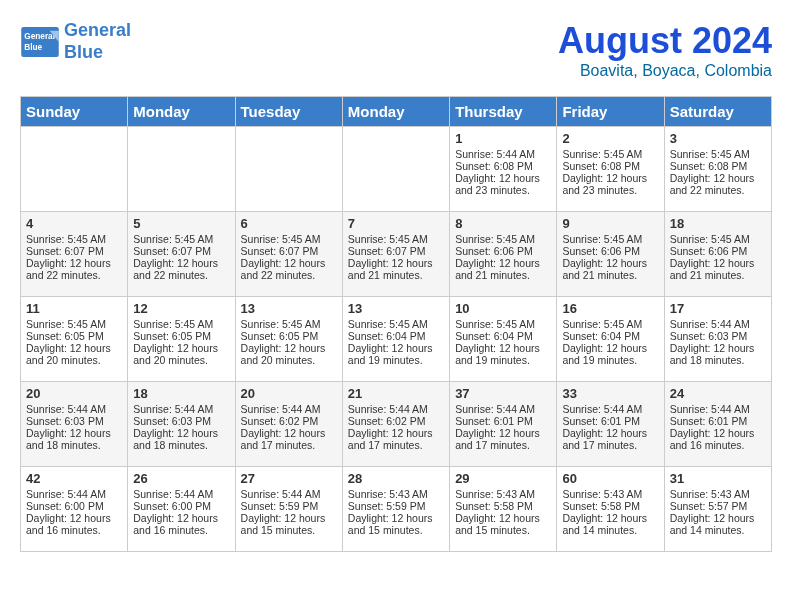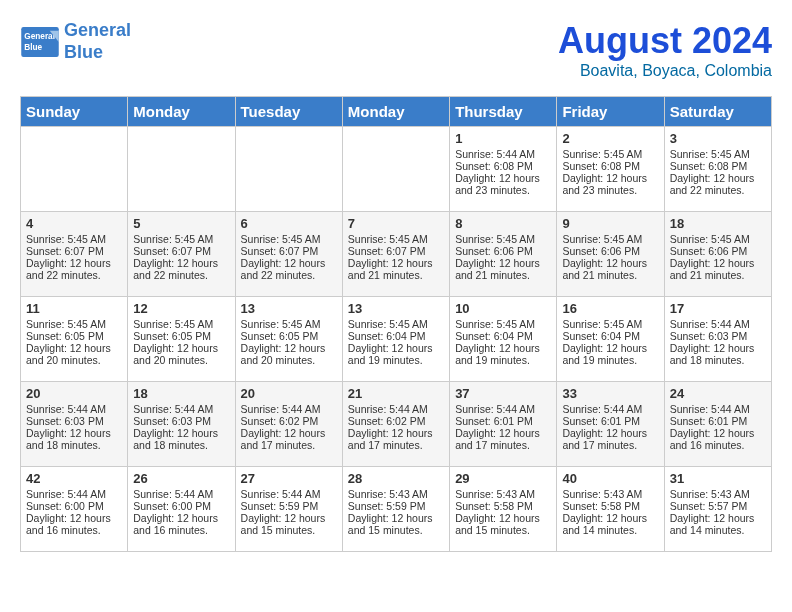--- a/index.html
+++ b/index.html
@@ -326,21 +326,21 @@
           <div>and 15 minutes.</div>
         </td>
         <td>
           <span class="day-num">29</span>
           <div>Sunrise: 5:43 AM</div>
           <div>Sunset: 5:58 PM</div>
           <div>Daylight: 12 hours</div>
           <div>and 15 minutes.</div>
         </td>
         <td>
-          <span class="day-num">40</span>
+          <span class="day-num">60</span>
           <div>Sunrise: 5:43 AM</div>
           <div>Sunset: 5:58 PM</div>
           <div>Daylight: 12 hours</div>
           <div>and 14 minutes.</div>
         </td>
         <td>
           <span class="day-num">31</span>
           <div>Sunrise: 5:43 AM</div>
           <div>Sunset: 5:57 PM</div>
           <div>Daylight: 12 hours</div>

